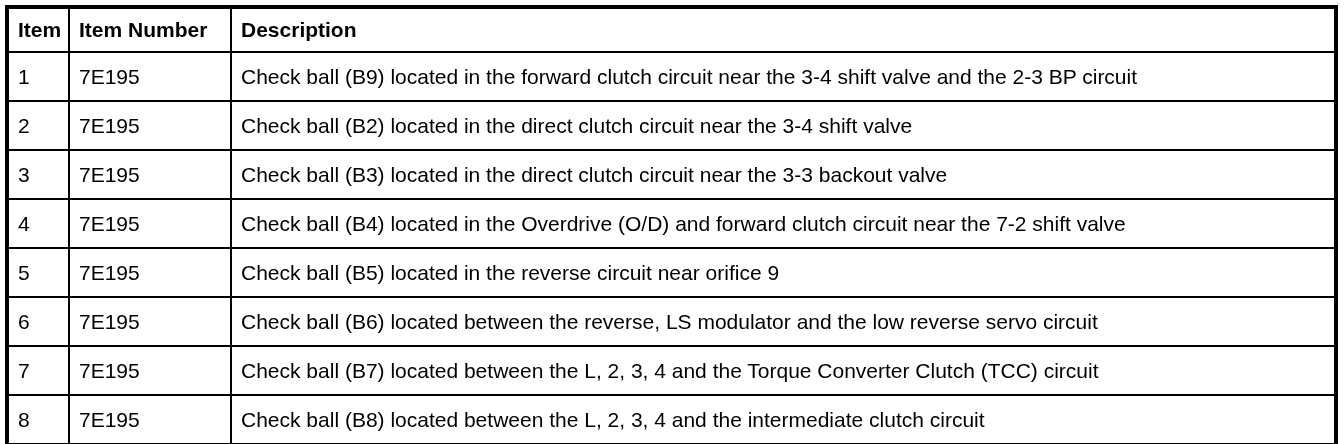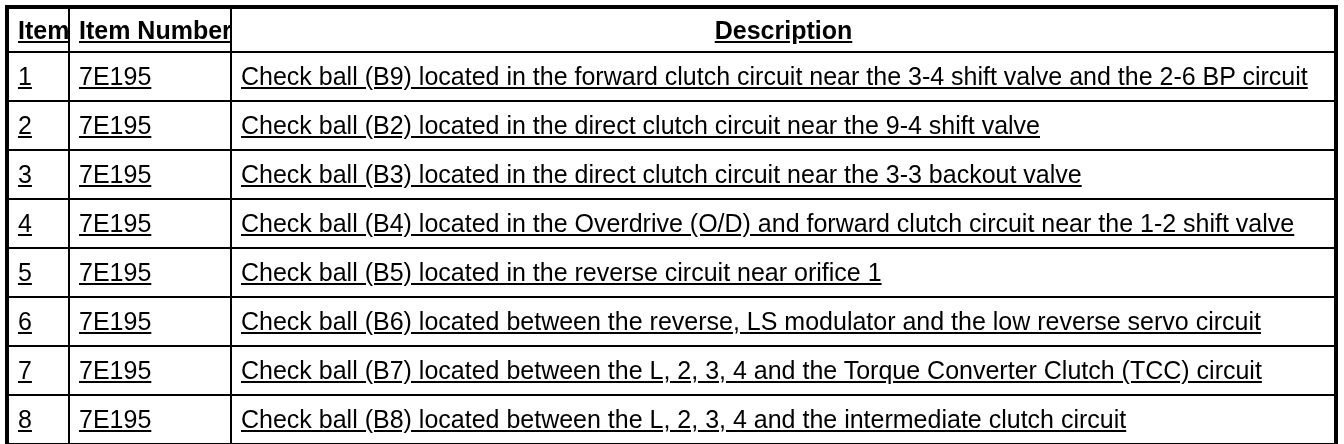--- a/index.html
+++ b/index.html
@@ -25,35 +25,33 @@
     width: 100%;
     height: 100%;
     border-collapse: collapse;
     table-layout: fixed;
     background: #ffffff;
     border: 4px solid #000000;
   }
   table.parts-table th,
   table.parts-table td {
     border: 2px solid #000000;
-    font-size: 25px;
+    font-size: 21px;
     padding: 2px 8px 2px 9px;
     vertical-align: middle;
     white-space: nowrap;
     overflow: hidden;
     color: #000000;
-    text-decoration: underline;
   }
   table.parts-table th {
     font-weight: bold;
     text-align: left;
     height: 38px;
   }
   table.parts-table th.col-description {
-    text-align: center;
   }
   table.parts-table td {
     font-weight: normal;
     text-align: left;
     height: 43px;
   }
   col.col-item { width: 62px; }
   col.col-part { width: 162px; }
   col.col-desc { width: auto; }
 </style>
@@ -71,41 +69,41 @@
       <tr>
         <th class="col-item-h">Item</th>
         <th class="col-part-h">Item Number</th>
         <th class="col-description">Description</th>
       </tr>
     </thead>
     <tbody>
       <tr>
         <td>1</td>
         <td>7E195</td>
-        <td>Check ball (B9) located in the forward clutch circuit near the 3-4 shift valve and the 2-6 BP circuit</td>
+        <td>Check ball (B9) located in the forward clutch circuit near the 3-4 shift valve and the 2-3 BP circuit</td>
       </tr>
       <tr>
         <td>2</td>
         <td>7E195</td>
-        <td>Check ball (B2) located in the direct clutch circuit near the 9-4 shift valve</td>
+        <td>Check ball (B2) located in the direct clutch circuit near the 3-4 shift valve</td>
       </tr>
       <tr>
         <td>3</td>
         <td>7E195</td>
         <td>Check ball (B3) located in the direct clutch circuit near the 3-3 backout valve</td>
       </tr>
       <tr>
         <td>4</td>
         <td>7E195</td>
-        <td>Check ball (B4) located in the Overdrive (O/D) and forward clutch circuit near the 1-2 shift valve</td>
+        <td>Check ball (B4) located in the Overdrive (O/D) and forward clutch circuit near the 7-2 shift valve</td>
       </tr>
       <tr>
         <td>5</td>
         <td>7E195</td>
-        <td>Check ball (B5) located in the reverse circuit near orifice 1</td>
+        <td>Check ball (B5) located in the reverse circuit near orifice 9</td>
       </tr>
       <tr>
         <td>6</td>
         <td>7E195</td>
         <td>Check ball (B6) located between the reverse, LS modulator and the low reverse servo circuit</td>
       </tr>
       <tr>
         <td>7</td>
         <td>7E195</td>
         <td>Check ball (B7) located between the L, 2, 3, 4 and the Torque Converter Clutch (TCC) circuit</td>

